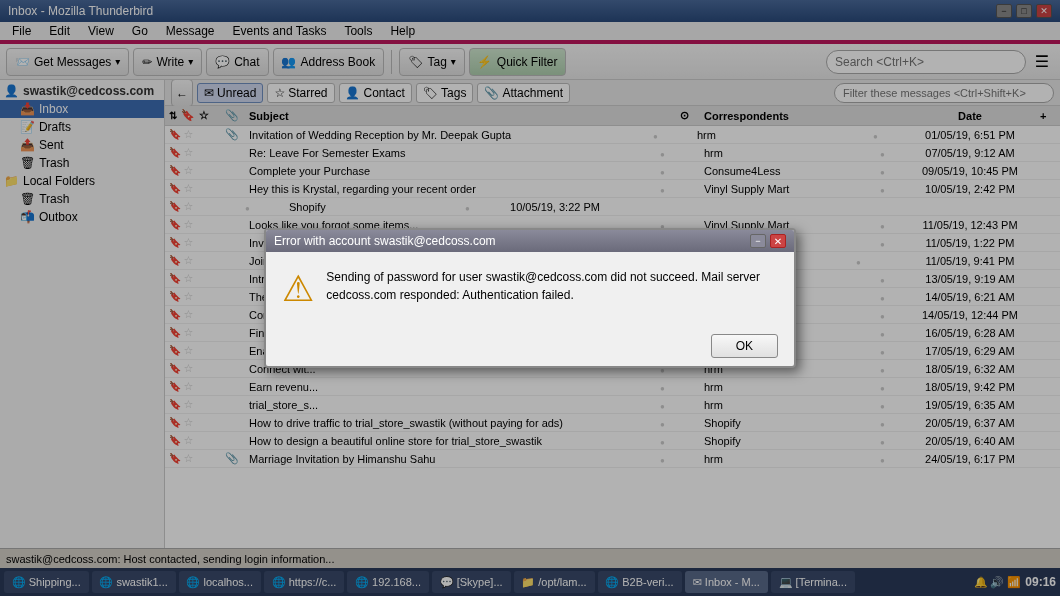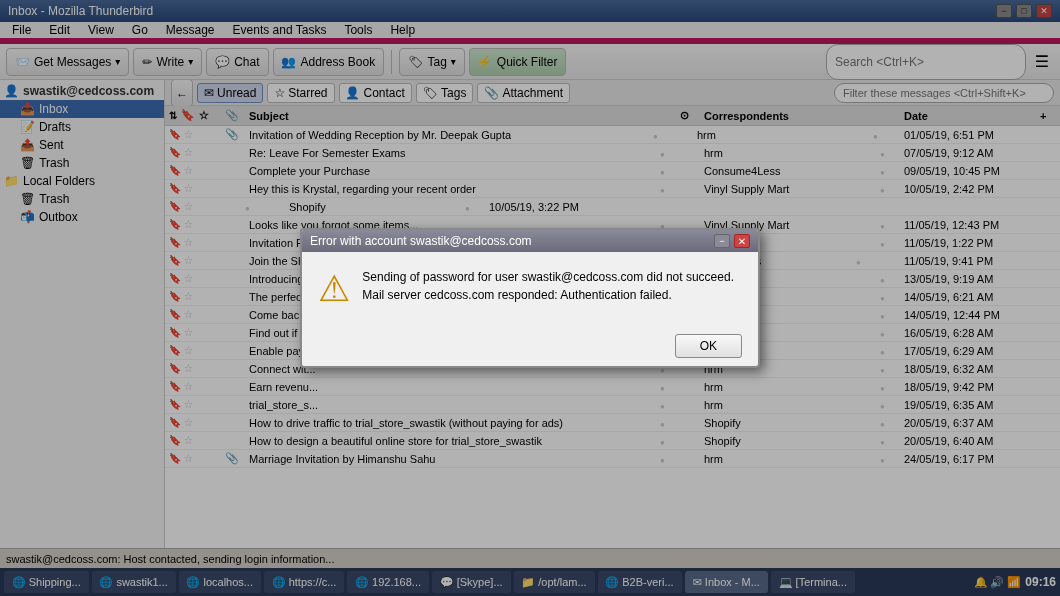--- a/index.html
+++ b/index.html
@@ -28,21 +28,21 @@
       color: #222;
     }
 
     
     .menu-bar {
       background: #f0f0f0;
       height: 22px;
       display: flex;
       align-items: center;
       padding: 0 4px;
-      border-bottom: 6px solid #be185d;
+      border-bottom: 4px solid #be185d;
       font-size: 12px;
       gap: 2px;
     }
     .menu-item {
       padding: 2px 8px;
       cursor: pointer;
       border-radius: 3px;
     }
 
     
@@ -68,21 +68,21 @@
       height: 28px;
     }
     .toolbar-sep { width: 1px; height: 24px; background: #bbb; margin: 0 3px; }
     .toolbar-search {
       margin-left: auto;
       display: flex;
       align-items: center;
     }
     .toolbar-search input {
       width: 200px;
-      height: 36px;
+      height: 24px;
       border: 1px solid #aaa;
       border-radius: 12px;
       padding: 0 24px 0 8px;
       font-size: 12px;
       background: white;
     }
     .toolbar-options-btn {
       width: 24px; height: 24px;
       border: none; background: transparent;
       cursor: pointer; font-size: 16px;
@@ -165,21 +165,21 @@
       border-bottom: 1px solid #ccc;
       font-size: 11px;
       font-weight: bold;
     }
     .col-flags { width: 60px; padding: 0 4px; flex-shrink: 0; }
     .col-attach { width: 20px; flex-shrink: 0; }
     .col-subject { flex: 1; padding: 0 4px; overflow: hidden; }
     .col-status { width: 20px; flex-shrink: 0; }
     .col-correspondents { width: 180px; padding: 0 4px; flex-shrink: 0; }
     .col-dots { width: 20px; flex-shrink: 0; }
-    .col-date { width: 140px; padding: 0 4px; flex-shrink: 0; }
+    .col-date { width: 140px; padding: 0 4px; flex-shrink: 0; text-align: center; }
     .col-more { width: 20px; flex-shrink: 0; }
 
     
     .email-list {
       flex: 1;
       overflow-y: auto;
       background: white;
     }
     .email-row {
       display: flex;
@@ -272,21 +272,21 @@
       background: rgba(0,0,0,0.3);
       display: flex;
       align-items: center;
       justify-content: center;
       z-index: 1000;
     }
     .dialog {
       background: #f0f0f0;
       border: 2px solid #888;
       border-radius: 4px;
-      width: 460px;
+      width: 532px;
       box-shadow: 4px 4px 12px rgba(0,0,0,0.5);
     }
     .dialog-titlebar {
       background: linear-gradient(to bottom, #8a8a9a, #6a6a7a);
       color: white;
       padding: 4px 8px;
       display: flex;
       align-items: center;
       justify-content: space-between;
       border-radius: 2px 2px 0 0;

